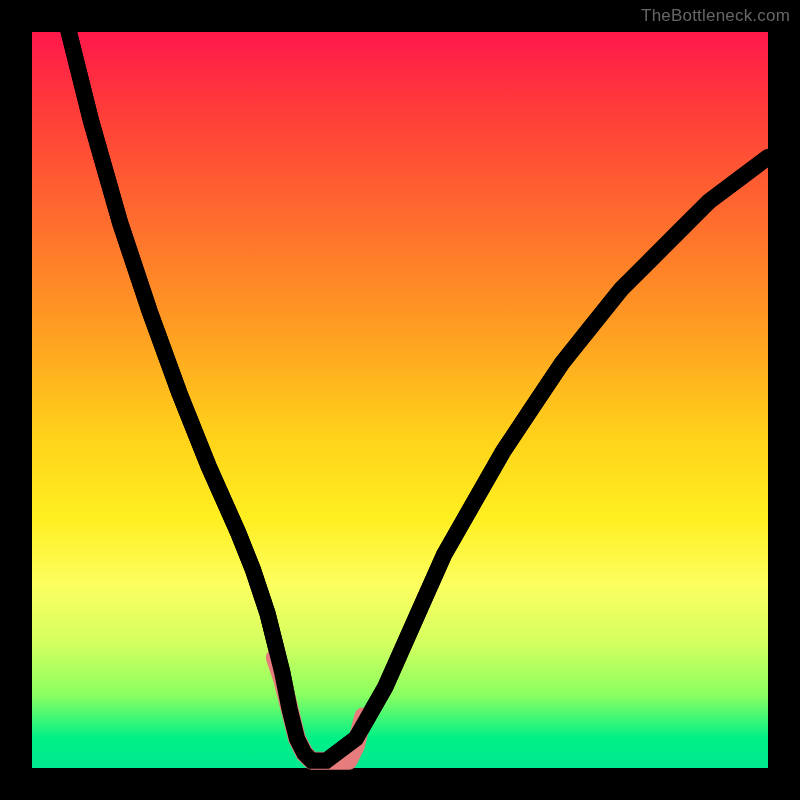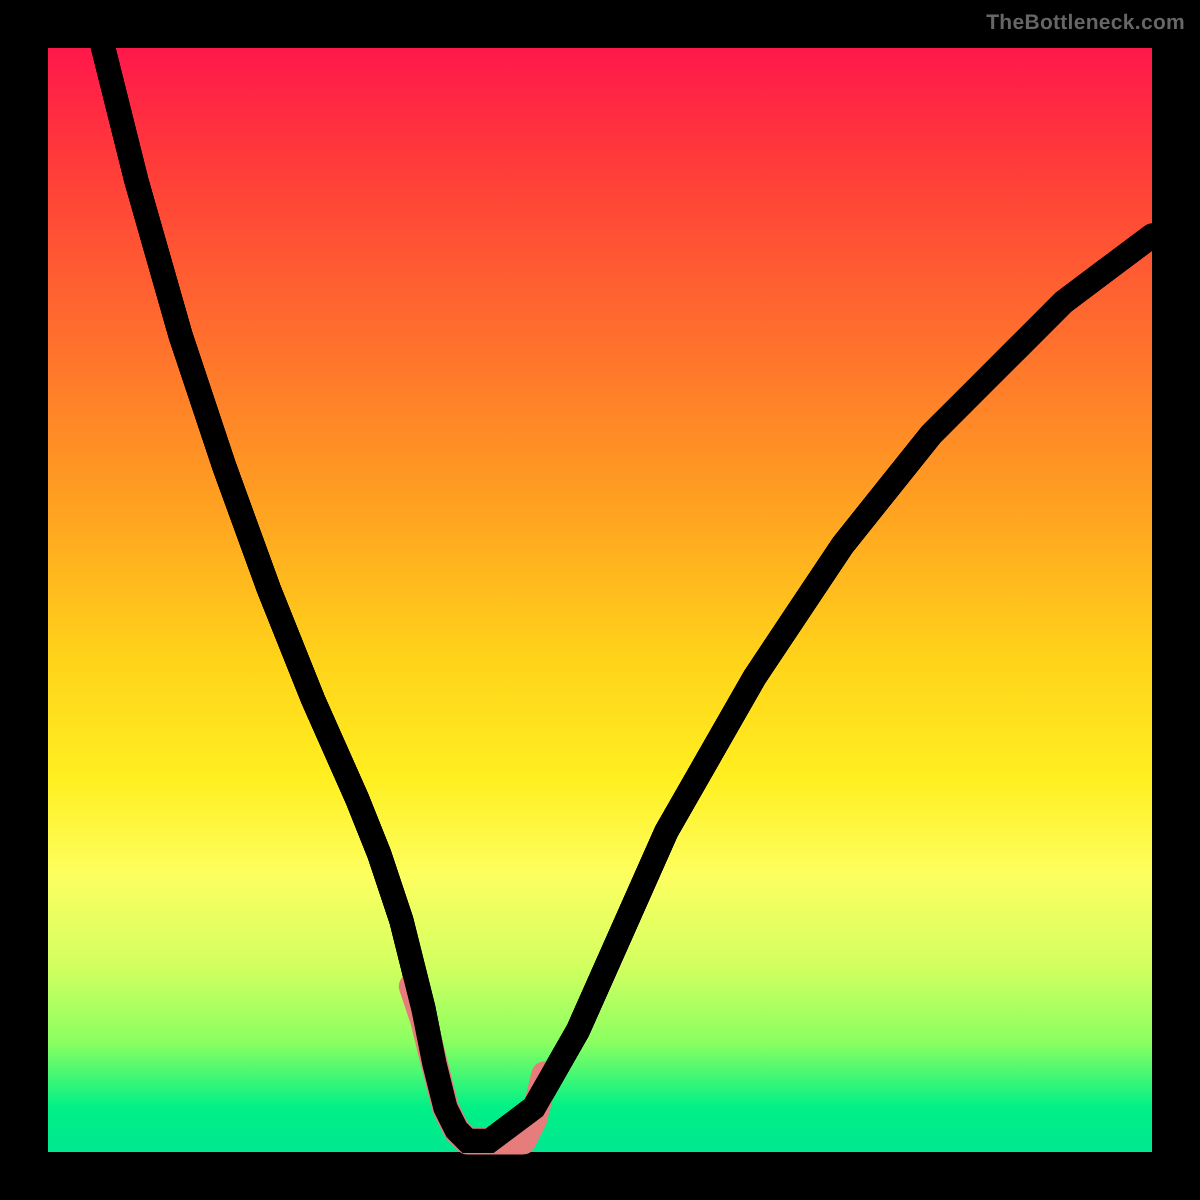--- a/index.html
+++ b/index.html
@@ -9,22 +9,22 @@
     background: #000;
     position: relative;
     overflow: hidden;
     font-family: Arial, Helvetica, sans-serif;
   }
   .watermark {
     position: absolute;
     top: 6px;
     right: 10px;
     color: #666;
-    font-size: 14px;
-    font-weight: 700;
+    font-size: 17px;
+    font-weight: 400;
     z-index: 6;
     letter-spacing: 0.2px;
   }
   .plot {
     position: absolute;
     left: 32px;
     top: 32px;
     width: 736px;
     height: 736px;
     background: linear-gradient(

